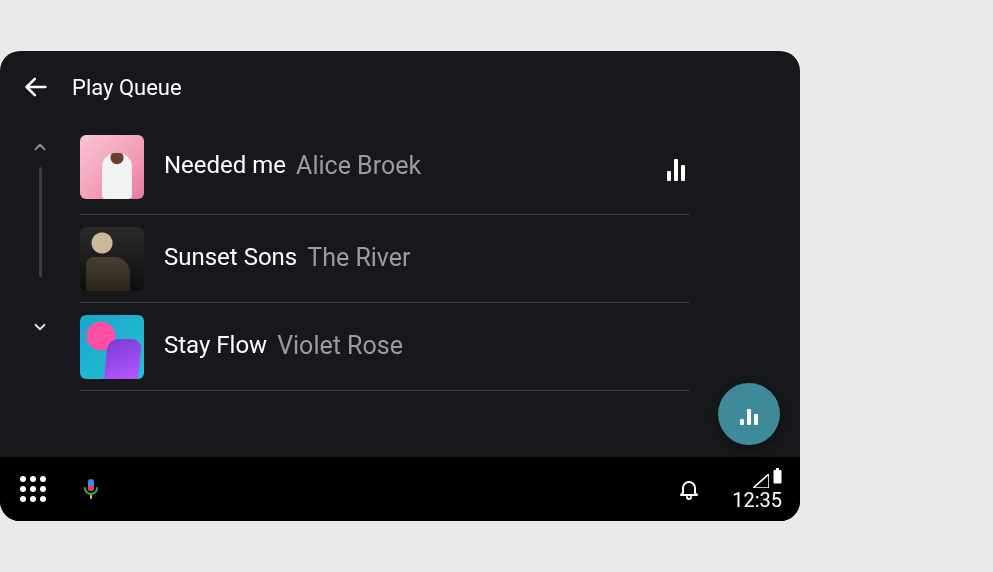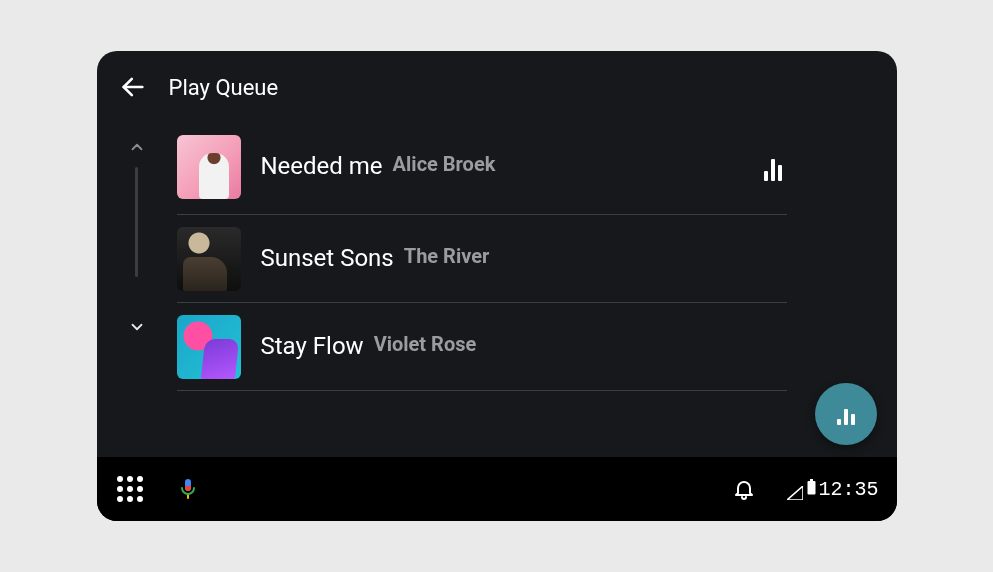--- a/index.html
+++ b/index.html
@@ -19,21 +19,21 @@
   * { box-sizing: border-box; }
   html, body {
     margin: 0; padding: 0;
     width: 993px; height: 572px;
     background: var(--bg-page);
     font-family: -apple-system, BlinkMacSystemFont, "Segoe UI", Roboto, Helvetica, Arial, sans-serif;
     -webkit-font-smoothing: antialiased;
   }
   .stage {
     width: 993px; height: 572px;
-    display: flex; align-items: center; justify-content: center;
+    display: flex; align-items: center; justify-content: flex-start;
   }
   .device {
     width: 800px; height: 470px;
     background: var(--bg-app);
     border-radius: 20px;
     overflow: hidden;
     position: relative;
     display: flex; flex-direction: column;
   }
 
@@ -119,22 +119,22 @@
     gap: 10px;
   }
   .title {
     color: var(--text-primary);
     font-size: 24px;
     font-weight: 400;
     line-height: 1.15;
   }
   .subtitle {
     color: var(--text-secondary);
-    font-size: 20px;
-    font-weight: 700;
+    font-size: 25px;
+    font-weight: 400;
     line-height: 1.15;
   }
   .now-playing {
     width: 28px; height: 28px;
     display: flex; align-items: flex-end; justify-content: center;
     gap: 3px;
     color: var(--text-primary);
   }
   .np-bar { width: 4px; background: currentColor; border-radius: 1px; }
 
@@ -205,24 +205,23 @@
     display: grid;
     grid-template-columns: repeat(3, 6px);
     grid-template-rows: repeat(3, 6px);
     gap: 4px;
   }
   .apps-grid span {
     width: 6px; height: 6px; border-radius: 50%; background: #fff;
   }
   .nav-spacer { flex: 1; }
   .status {
-    display: flex; flex-direction: row; align-items: flex-end;
+    display: flex; flex-direction: column; align-items: flex-end;
     gap: 2px;
     color: var(--text-primary);
-    font-family: Liberation Mono, monospace;
   }
   .status-icons {
     display: flex; align-items: flex-end; gap: 4px;
   }
   .sigbatt { display:flex; align-items:flex-end; gap:4px; height:16px; }
   .clock {
     font-size: 20px;
     font-weight: 400;
     line-height: 1;
   }

